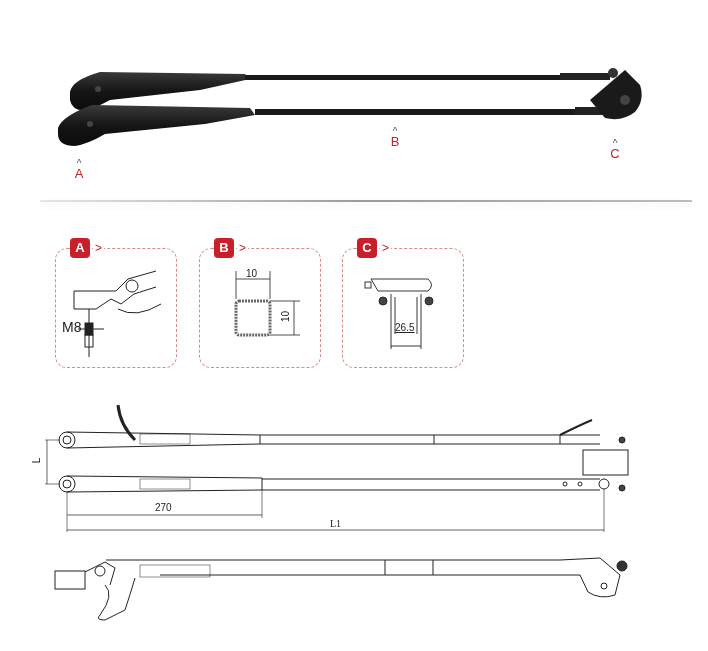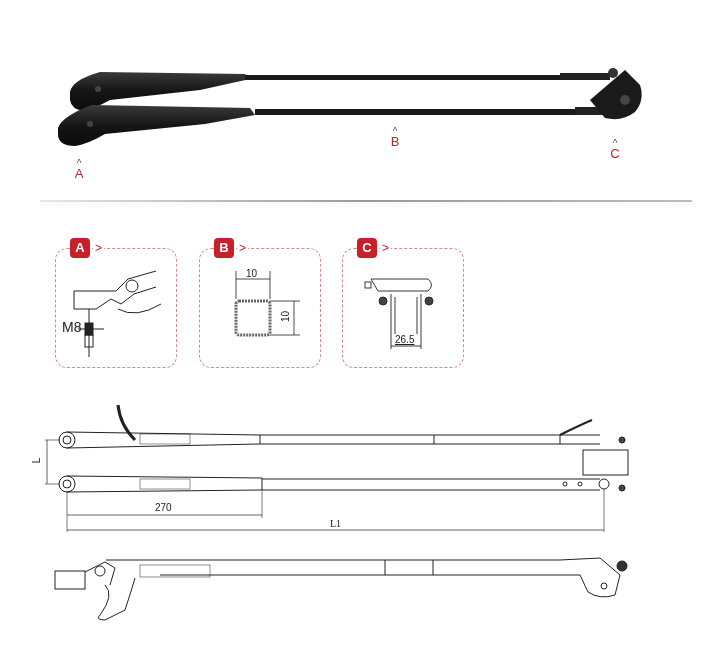--- a/index.html
+++ b/index.html
@@ -100,21 +100,21 @@
       <path d="M28,30 L85,30 Q92,36 85,42 L35,42 Z"></path>
       <rect x="22" y="33" width="6" height="6"></rect>
       <circle cx="40" cy="52" r="4" fill="#444"></circle>
       <circle cx="86" cy="52" r="4" fill="#444"></circle>
       <path d="M48,45 L48,85 M78,45 L78,85 M52,48 L52,85 M74,48 L74,85"></path>
       <line x1="48" y1="97" x2="78" y2="97"></line>
       <line x1="48" y1="85" x2="48" y2="100"></line>
       <line x1="78" y1="85" x2="78" y2="100"></line>
     </g>
   </svg>
-  <div class="abs" style="left:52px;top:85px;font-size:10px;color:#222;text-decoration:underline;">26.5</div>
+  <div class="abs" style="left:52px;top:73px;font-size:10px;color:#222;text-decoration:underline;">26.5</div>
 </div>
 
 <svg width="708" height="651" class="abs" style="left:0;top:0;pointer-events:none;">
   <g stroke="#222" stroke-width="1" fill="none">
 
     <circle cx="67" cy="440" r="8"></circle>
       <circle cx="67" cy="440" r="4"></circle>
     <path d="M67,432 L260,435 L260,444 L67,448"></path>
     <rect x="140" y="434" width="50" height="10" stroke-width="0.5"></rect>
     <path d="M118,405 Q120,425 135,440" stroke-width="3"></path>

